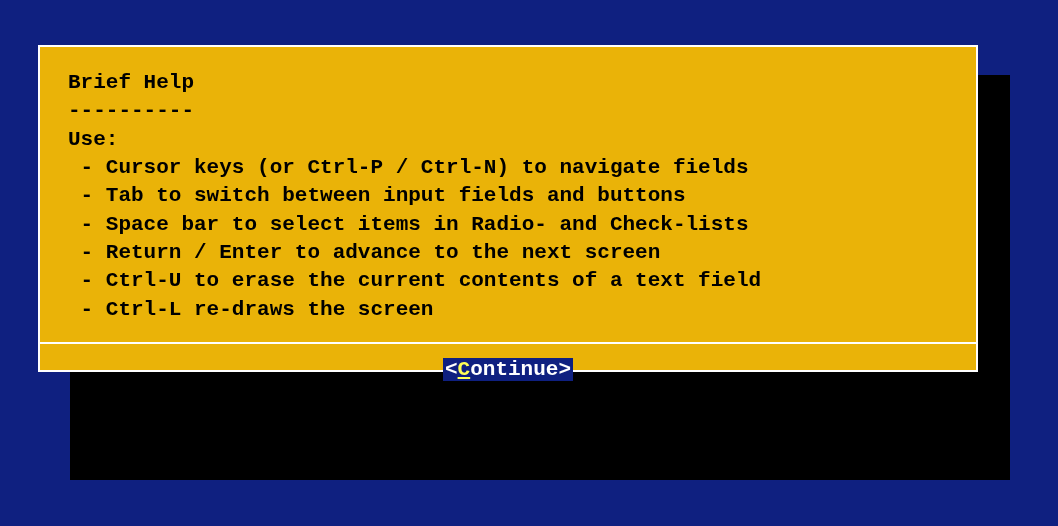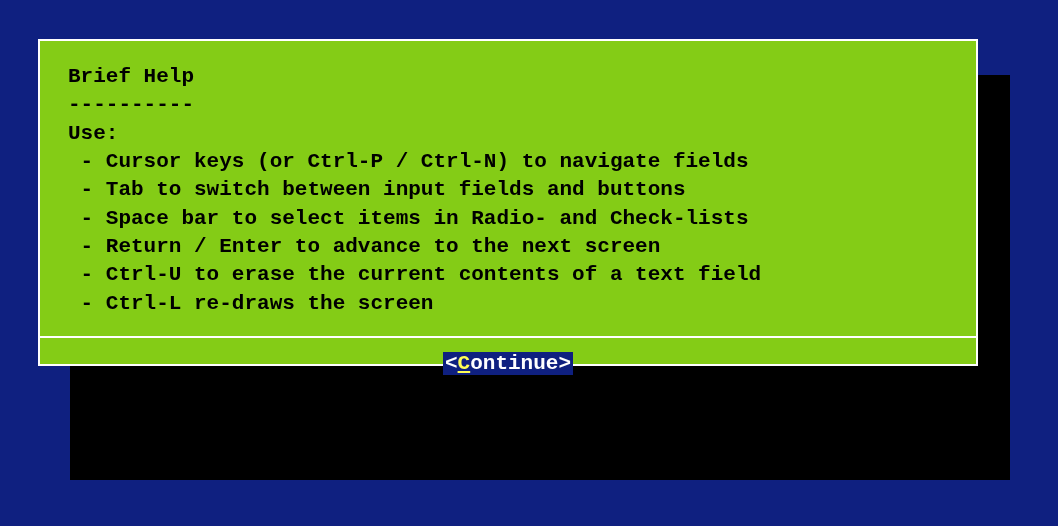--- a/index.html
+++ b/index.html
@@ -21,24 +21,24 @@
       position: absolute;
       left: 70px;
       top: 75px;
       width: 940px;
       height: 405px;
       background: #000000;
     }
     .dialog {
       position: absolute;
       left: 38px;
-      top: 39px;
+      top: 45px;
       width: 940px;
       height: 327px;
-      background: #84cc16;
+      background: #eab308;
       border: 2px solid #ffffff;
     }
     .content {
       padding: 22px 28px 12px 28px;
       color: #000000;
       line-height: 1.35;
       white-space: pre;
     }
     .divider {
       border: none;

